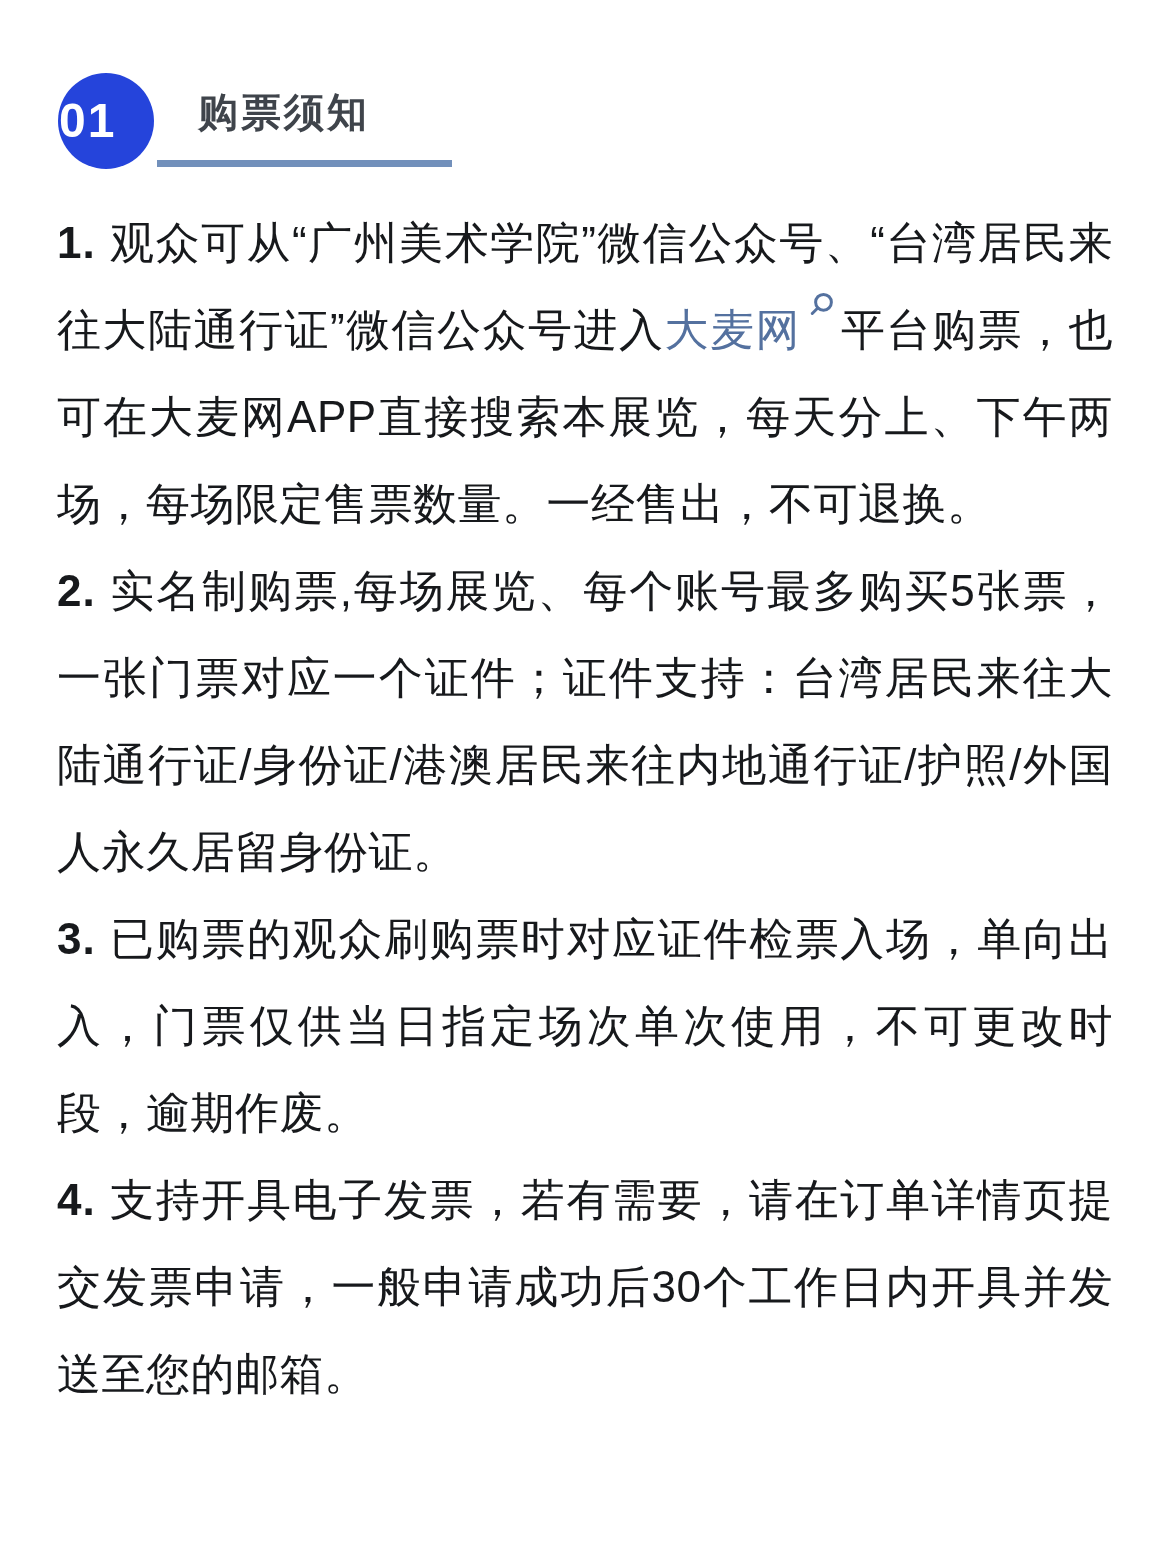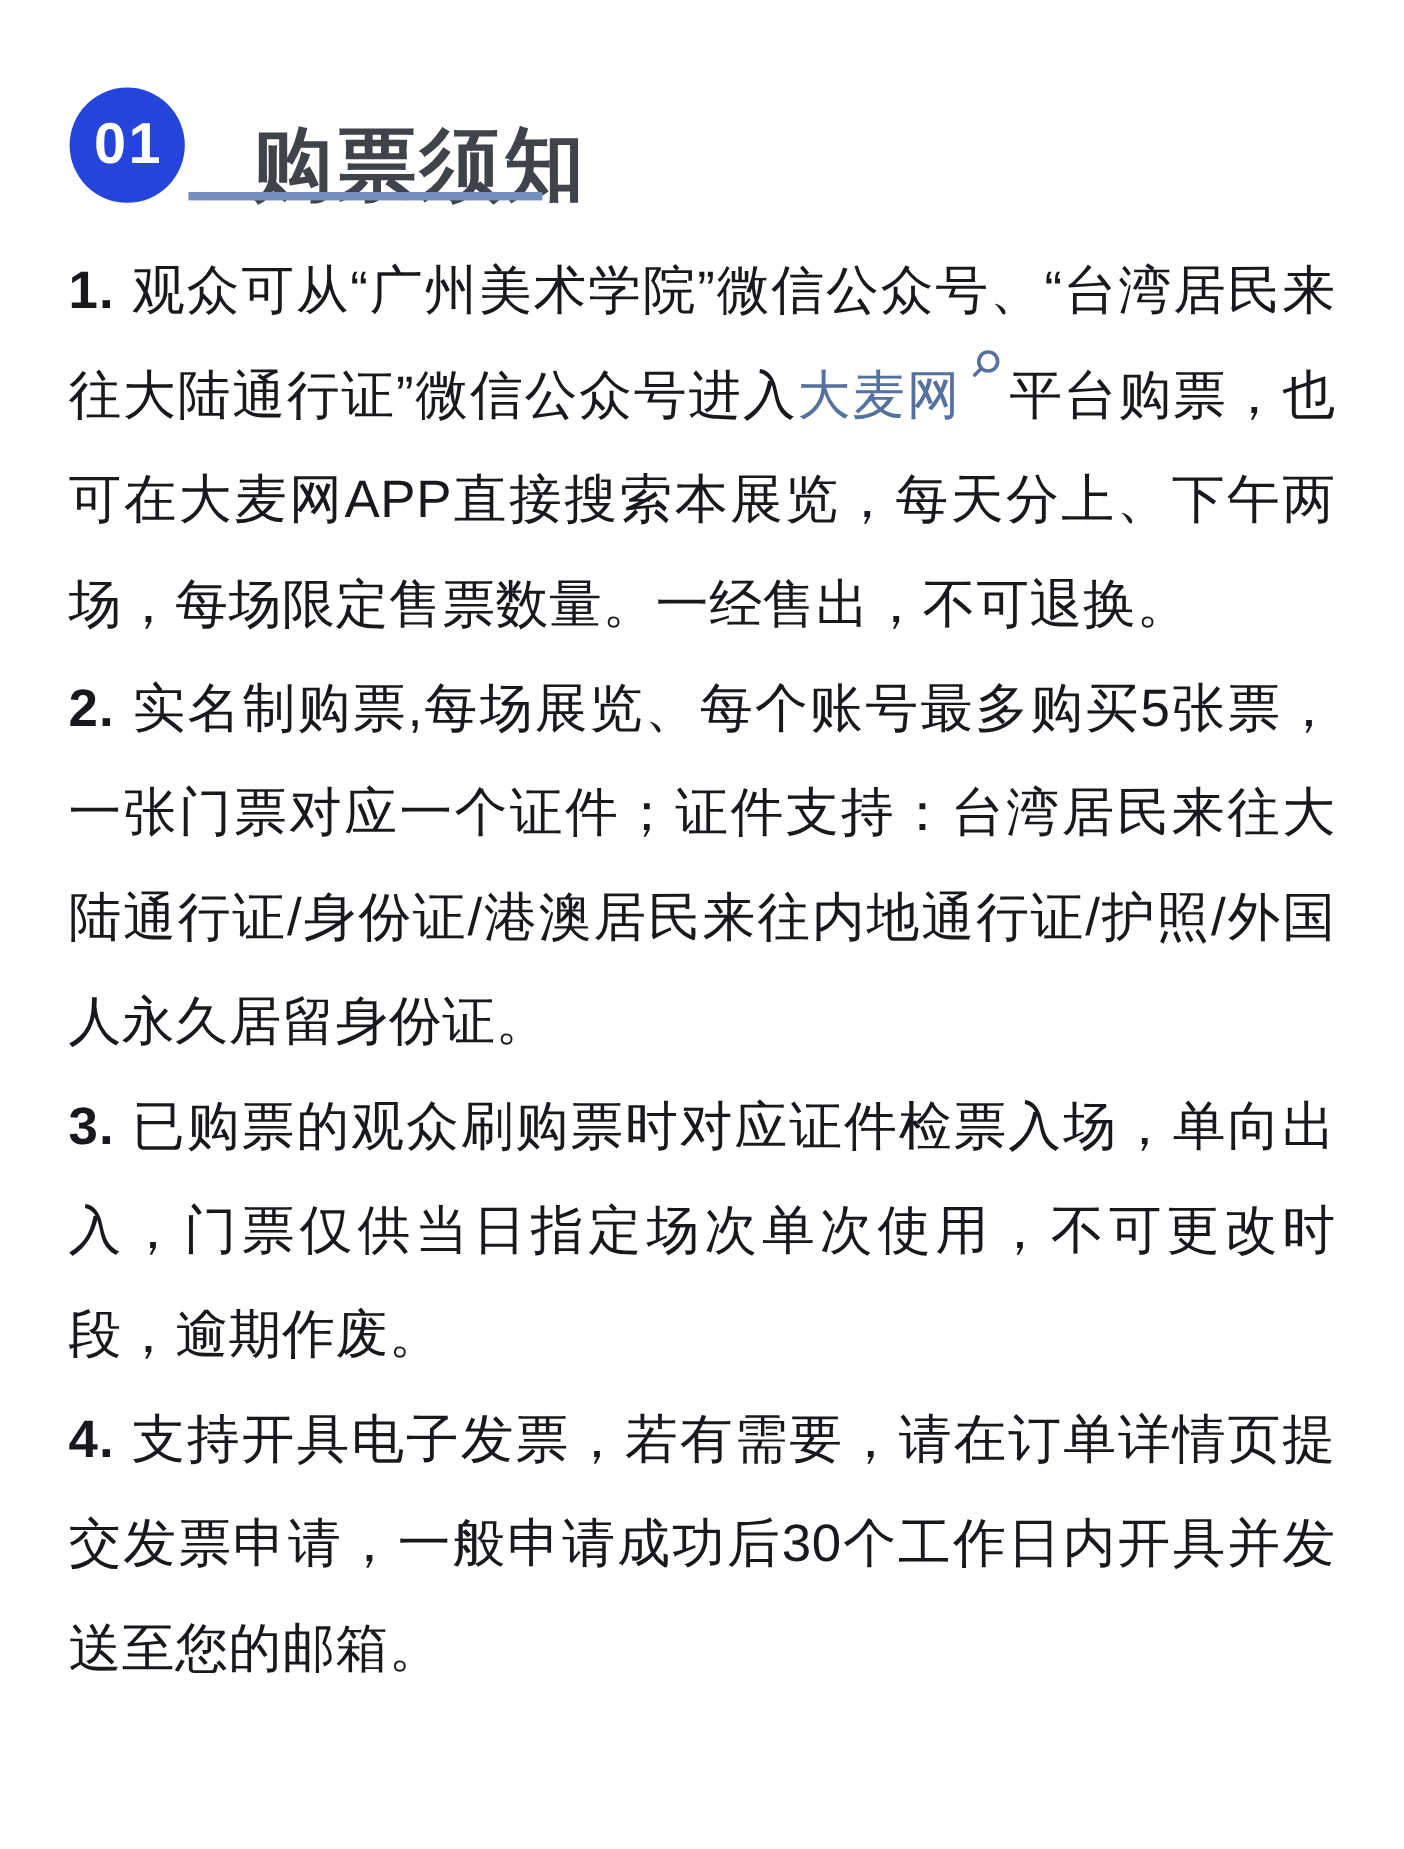--- a/index.html
+++ b/index.html
@@ -23,35 +23,35 @@
   .page { position: relative; width: 1170px; height: 1541px; }
 
   
   .header { position: relative; height: 168px; }
   .badge {
     position: absolute;
     left: 58px; top: 73px;
     width: 96px; height: 96px;
     border-radius: 50%;
     background: var(--badge-color);
-    display: flex; align-items: center; justify-content: center;
+    display: flex; align-items: center; 
   }
   .badge span {
     color: #ffffff;
     font-size: 48px;
     font-weight: 700;
     letter-spacing: 2px;
     line-height: 1;
     transform: translateX(1px);
   }
   .title {
     position: absolute;
     left: 198px; top: 92px;
-    margin: 12px;
-    font-size: 67px;
+    margin: 0;
+    font-size: 40px;
     font-weight: 700;
     letter-spacing: 3px;
     color: var(--title-color);
     line-height: 1;
   }
   .title-underline {
     position: absolute;
     left: 157px; top: 160px;
     width: 295px; height: 7px;
     background: var(--underline-color);

